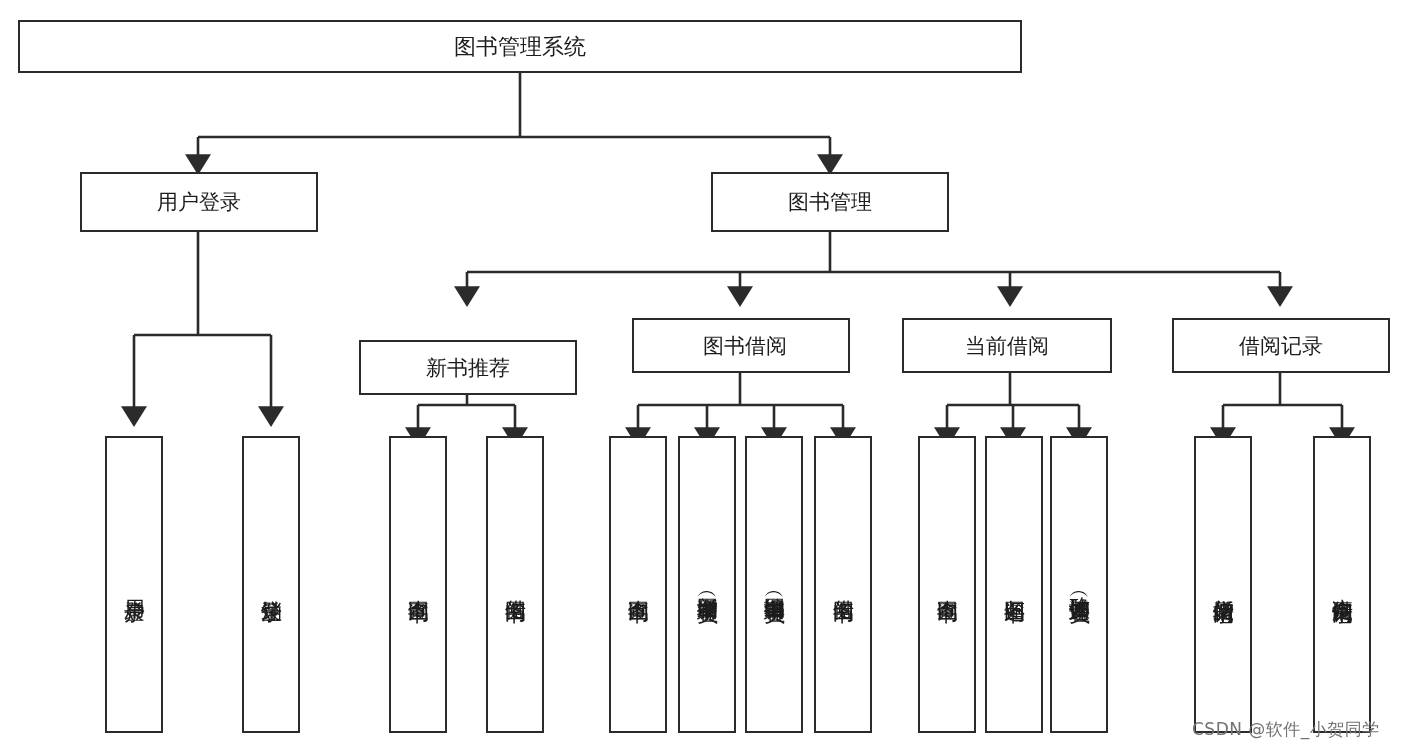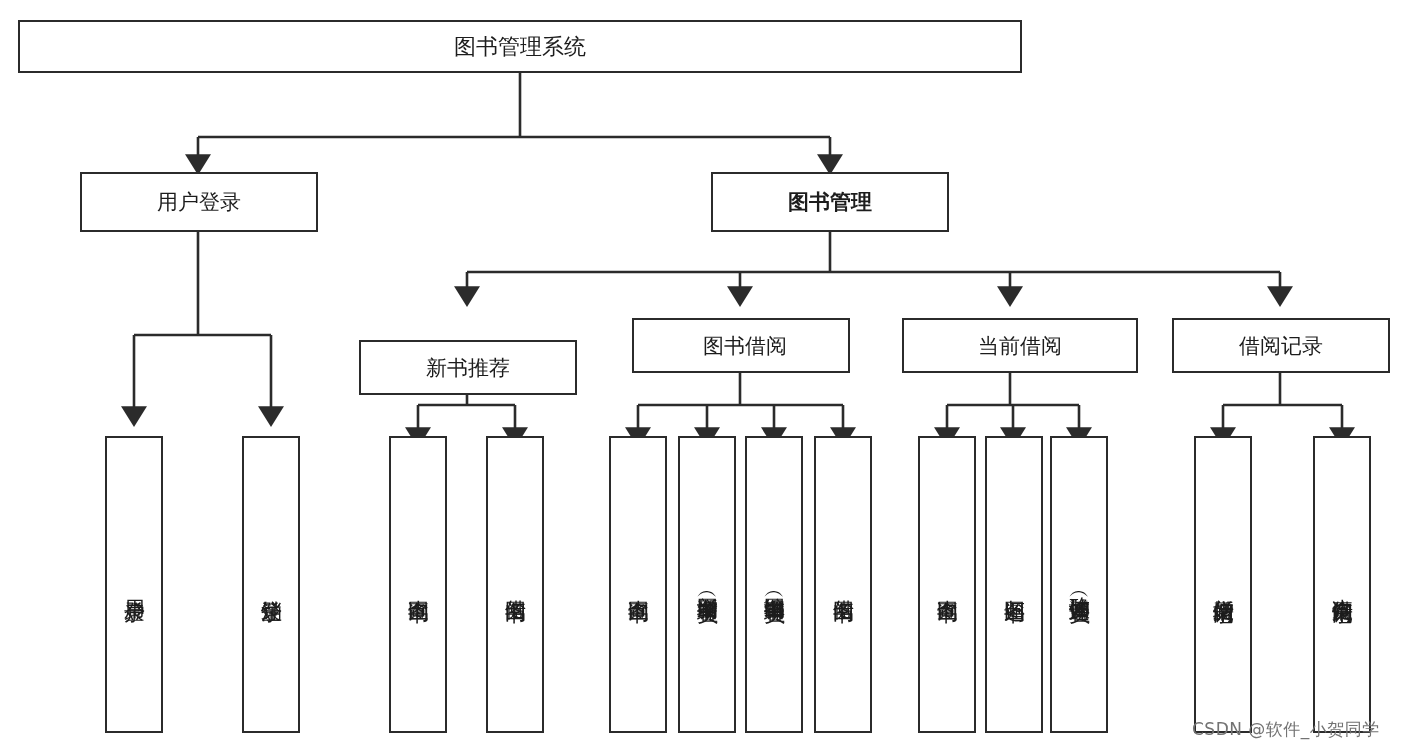--- a/index.html
+++ b/index.html
@@ -123,33 +123,33 @@
   </svg>
 
   <div class="node root" style="left:18px; top:13px; width:1004px; height:53px;margin-top:7px;">
     <span>图书管理系统</span>
   </div>
 
   <div class="node tier2" style="left:80px; top:172px; width:238px; height:60px;">
     <span>用户登录</span>
   </div>
 
-  <div class="node tier2" style="left:711px; top:172px; width:238px; height:60px;font-weight:bold;">
+  <div class="node tier2" style="left:711px; top:172px; width:238px; height:60px;">
     <span>图书管理</span>
   </div>
 
   <div class="node tier3" style="left:359px; top:318px; width:218px; height:55px;margin-top:22px;">
     <span>新书推荐</span>
   </div>
 
   <div class="node tier3" style="left:632px; top:318px; width:218px; height:55px;padding-left:8px;">
     <span>图书借阅</span>
   </div>
 
-  <div class="node tier3" style="left:902px; top:318px; width:236px; height:55px;">
+  <div class="node tier3" style="left:902px; top:318px; width:210px; height:55px;">
     <span>当前借阅</span>
   </div>
 
   <div class="node tier3" style="left:1172px; top:318px; width:218px; height:55px;font-family:Liberation Serif, serif;">
     <span>借阅记录</span>
   </div>
 
   <div class="node leaf" style="left:105px; top:436px; width:58px; height:297px;">
     <span class="vtext">用户登录</span>
   </div>

